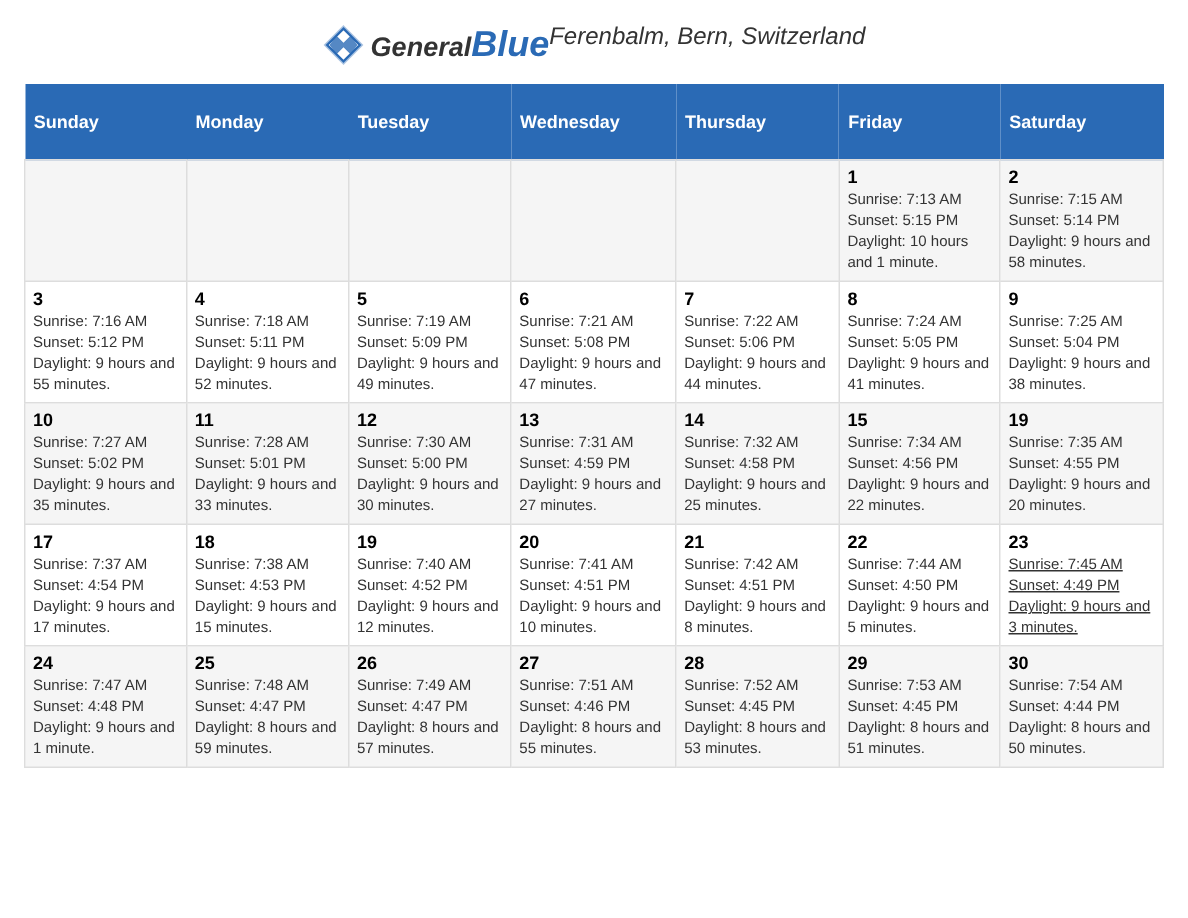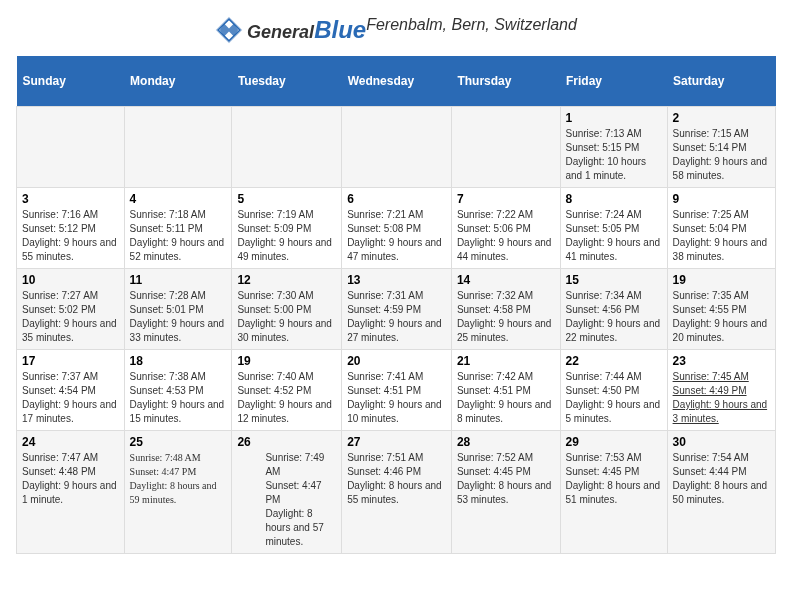--- a/index.html
+++ b/index.html
@@ -277,27 +277,27 @@
       </tr>
       <tr>
         <td>
           <span class="day-num">24</span>
           <div class="day-info" style="white-space: pre-line;">Sunrise: 7:47 AM
 Sunset: 4:48 PM
 Daylight: 9 hours and 1 minute.</div>
         </td>
         <td>
           <span class="day-num">25</span>
-          <div class="day-info" style="white-space: pre-line; font-family: Liberation Serif, serif;">Sunrise: 7:48 AM
+          <div class="day-info" style="white-space: pre-line;">Sunrise: 7:48 AM
 Sunset: 4:47 PM
 Daylight: 8 hours and 59 minutes.</div>
         </td>
         <td>
           <span class="day-num">26</span>
-          <div class="day-info" style="white-space: pre-line; margin-left: 28px;">Sunrise: 7:49 AM
+          <div class="day-info" style="white-space: pre-line;">Sunrise: 7:49 AM
 Sunset: 4:47 PM
 Daylight: 8 hours and 57 minutes.</div>
         </td>
         <td>
           <span class="day-num">27</span>
           <div class="day-info" style="white-space: pre-line;">Sunrise: 7:51 AM
 Sunset: 4:46 PM
 Daylight: 8 hours and 55 minutes.</div>
         </td>
         <td>

